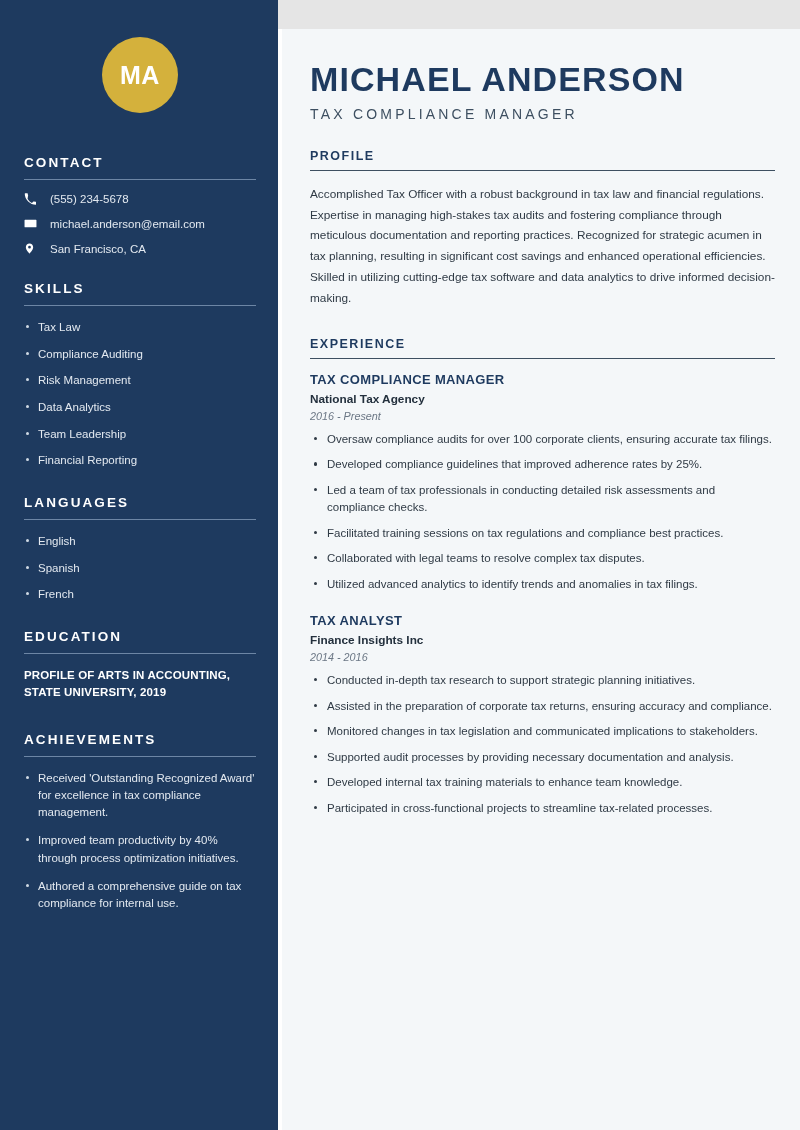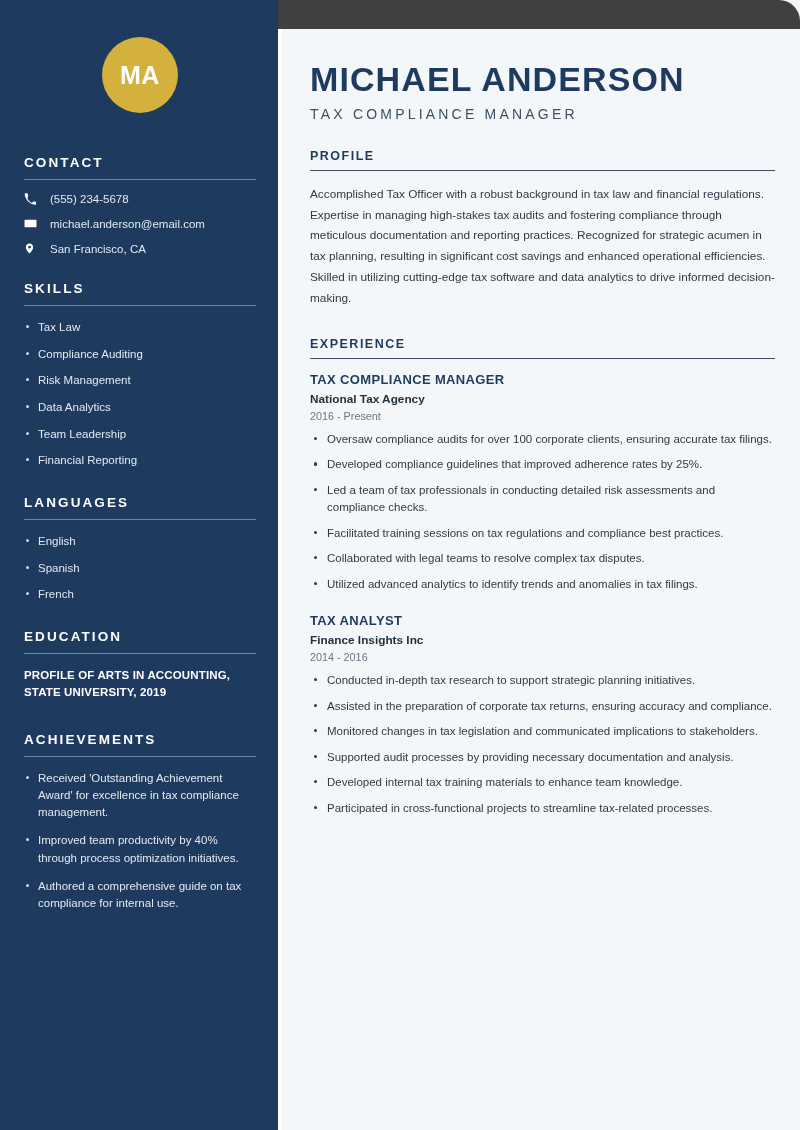--- a/index.html
+++ b/index.html
@@ -13,22 +13,21 @@
     font-family: "Liberation Sans", sans-serif;
     background: #f4f7f9;
     overflow: hidden;
   }
 
   .resume {
     position: relative;
     width: 800px;
     height: 1130px;
     display: flex;
-    background: #404040;
-    border-radius: 21px;
+    background: #e5e5e5;
   }
 
   
   .sidebar {
     width: 278px;
     min-width: 278px;
     background: #1e3a5f;
     color: #ffffff;
     padding: 0 22px 0 24px;
     position: relative;
@@ -181,20 +180,21 @@
 
   .job-company {
     font-size: 11.8px;
     font-weight: bold;
     color: #23303d;
     margin-bottom: 4px;
   }
 
   .job-dates {
     font-size: 10.8px;
+    font-style: italic;
     color: #6b7785;
     margin-bottom: 9px;
   }
 
   .job-points { list-style: none; }
 
   .job-points li {
     position: relative;
     padding-left: 17px;
     font-size: 11.5px;
@@ -286,21 +286,21 @@
       <div>
         <div class="edu-line">PROFILE OF ARTS IN ACCOUNTING,</div>
         <div class="edu-line">STATE UNIVERSITY, 2019</div>
       </div>
     </section>
 
     <section class="side-section" style="margin-top:30px;">
       <div class="side-heading">ACHIEVEMENTS</div>
       <div class="side-rule"></div>
       <ul class="bullet-list achieve-list">
-        <li>Received 'Outstanding Achievement Award' for excellence in tax compliance management.</li>
+        <li>Received 'Outstanding Recognized Award' for excellence in tax compliance management.</li>
         <li>Improved team productivity by 40% through process optimization initiatives.</li>
         <li>Authored a comprehensive guide on tax compliance for internal use.</li>
       </ul>
     </section>
 
   </aside>
 
   <main class="main">
 
     <h1 class="name">MICHAEL ANDERSON</h1>

